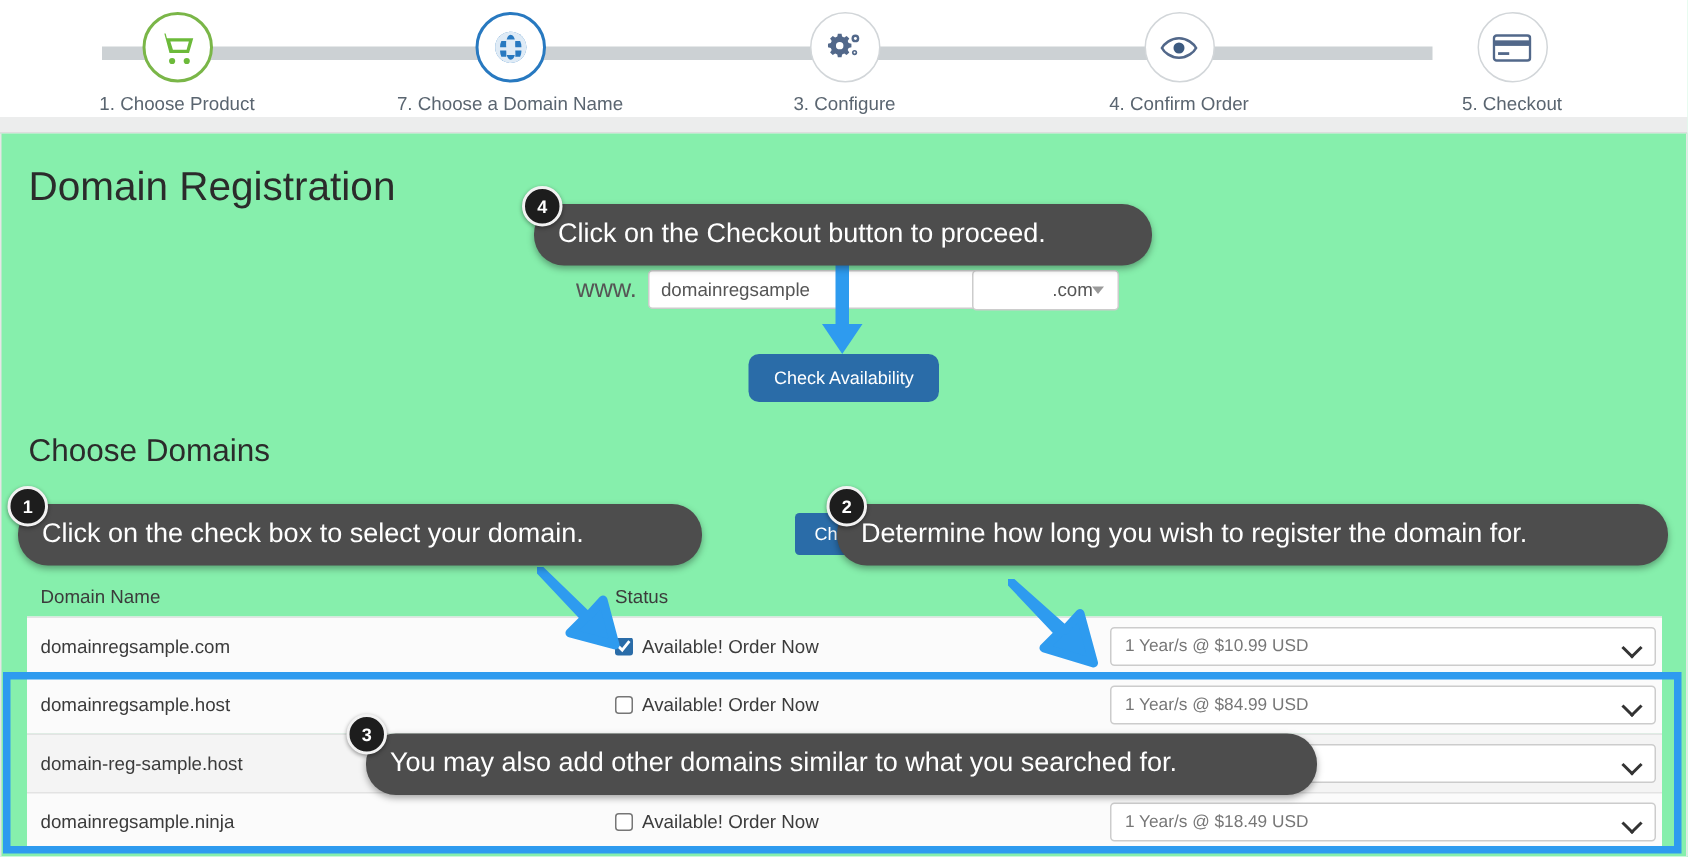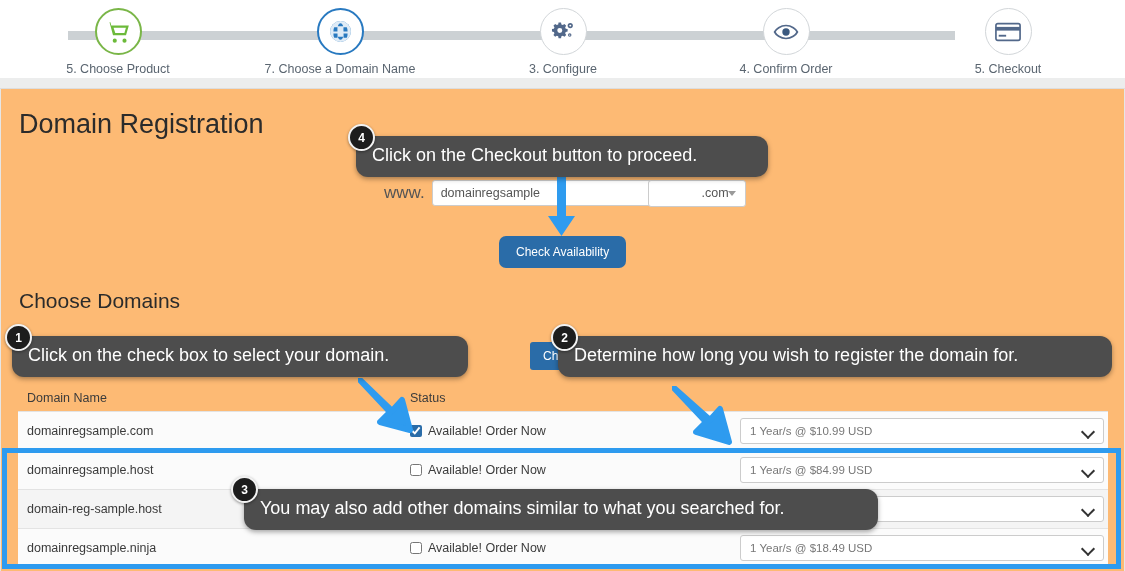--- a/index.html
+++ b/index.html
@@ -66,21 +66,21 @@
     color: #5a6570;
     white-space: nowrap;
   }
 
   
   #content {
     position: absolute;
     left: 0; top: 89px;
     width: 1125px;
     height: 482px;
-    background: #fdba74;
+    background: #86efac;
     border-left: 1px solid #e6e6e6;
     border-right: 1px solid #e6e6e6;
     box-sizing: border-box;
   }
   #page-title {
     position: absolute;
     left: 18px; top: 20px;
     font-size: 27px;
     font-weight: normal;
     color: #2b2b2b;
@@ -231,21 +231,21 @@
   }
 
   
   .arrow { position: absolute; z-index: 7; }
 
   
   .callout {
     position: absolute;
     background: #4d4d4d;
     color: #ffffff;
-    border-radius: 12px;
+    border-radius: 20px;
     font-size: 18px;
     padding: 9px 16px 11px 16px;
     white-space: nowrap;
     box-shadow: 0 2px 5px rgba(0,0,0,0.35);
     z-index: 10;
     line-height: 1.15;
   }
   .callout-badge {
     position: absolute;
     width: 23px; height: 23px;
@@ -284,21 +284,21 @@
   <div class="progress-track"></div>
 
   <div class="step" style="left:38px;">
     <div class="step-circle green">
       <svg width="26" height="26" viewBox="0 0 24 24" fill="#6cba3a" aria-hidden="true">
         <path d="M2 3h3l.8 3H22l-2.6 9H7.4L4.6 4.6 4.2 3H2zM7.9 8l1.6 5h8.4l1.4-5H7.9z"></path>
         <circle cx="9" cy="20" r="1.9"></circle>
           <circle cx="18" cy="20" r="1.9"></circle>
       </svg>
     </div>
-    <div class="step-label">5. Choose Product</div>
+    <div class="step-label">1. Choose Product</div>
   </div>
 
   <div class="step" style="left:260px;">
     <div class="step-circle blue">
       <svg width="25" height="25" viewBox="0 0 24 24" aria-hidden="true">
         <circle cx="12" cy="12" r="10" fill="#2879c0"></circle>
         <path d="M12 2a10 10 0 100 20 10 10 0 000-20zm0 2c1.4 0 2.2 1.6 2.6 3H9.4C9.8 5.6 10.6 4 12 4zM6 8h3.1c-.1 1.2-.1 2.6 0 4H5.2A8 8 0 016 8zm-.8 6h3.9c.1 1.4.1 2.8 0 4H6a8 8 0 01-.8-4zM12 20c-1.4 0-2.2-1.6-2.6-3h5.2c-.4 1.4-1.2 3-2.6 3zm6-2h-3.1c.1-1.2.1-2.6 0-4h3.9a8 8 0 01-.8 4zm.8-6h-3.9c-.1-1.4-.1-2.8 0-4H18a8 8 0 01.8 4z" fill="#ffffff" opacity="0.85"></path>
       </svg>
     </div>
     <div class="step-label">7. Choose a Domain Name</div>

